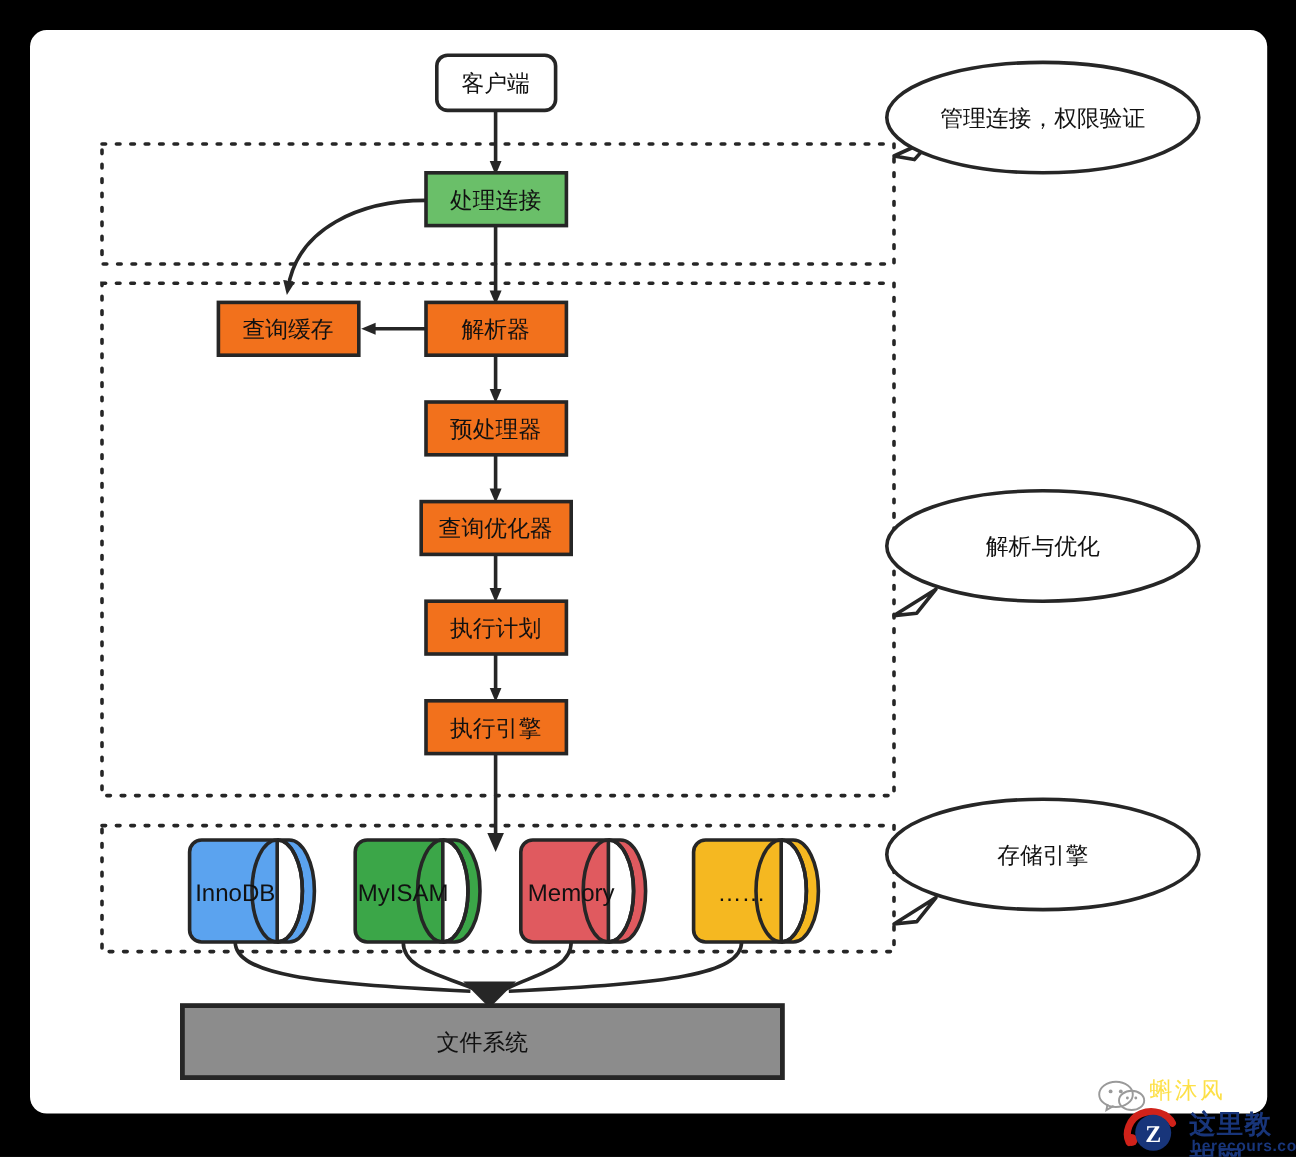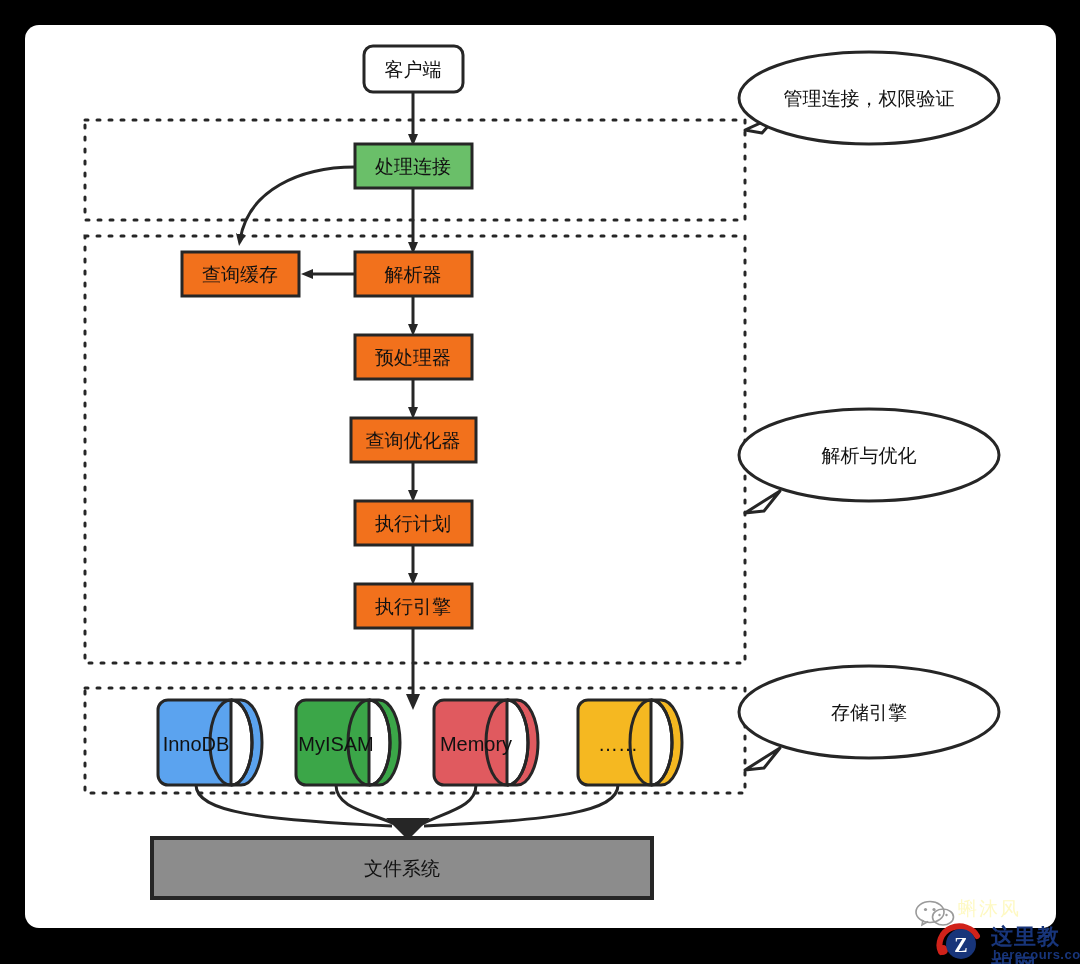--- a/index.html
+++ b/index.html
@@ -4,21 +4,21 @@
 <style>
   html,body{margin:0;padding:0;background:#000;}
   body{width:1080px;height:964px;overflow:hidden;font-family:"Liberation Sans","DejaVu Sans",sans-serif;}
   #canvas{position:relative;width:1080px;height:753px;}
   #page{position:absolute;left:25px;top:25px;width:1031px;height:903px;background:#fff;border-radius:14px;}
   svg#diagram{position:absolute;left:0;top:0;width:1080px;height:964px;}
   .nodeLabel{font-size:19px;fill:#111;}
   .cyl-label{font-size:20px;fill:#111;}
   .callout-label{font-size:19px;fill:#111;}
   .wm{position:absolute;font-family:"Liberation Sans","DejaVu Sans",sans-serif;}
-  #wm-text{left:958px;top:896px;font-size:19px;color:#fef9c3;letter-spacing:2px;}
+  #wm-text{left:958px;top:896px;font-size:19px;color:#fde047;letter-spacing:2px;}
   #wm-wechat{left:915px;top:900px;width:40px;height:28px;}
   #wm-logo{left:935px;top:922px;width:145px;height:42px;}
   #wm-logo .cn{position:absolute;left:56px;top:0px;font-size:22px;font-weight:bold;color:#18357a;letter-spacing:1px;}
   #wm-logo .en{position:absolute;left:58px;top:25px;font-size:13px;font-weight:bold;color:#18357a;letter-spacing:0.5px;}
   #wm-logo .badge{position:absolute;left:0px;top:0px;width:50px;height:42px;}
 </style>
 </head>
 <body>
 
 <div id="canvas">

